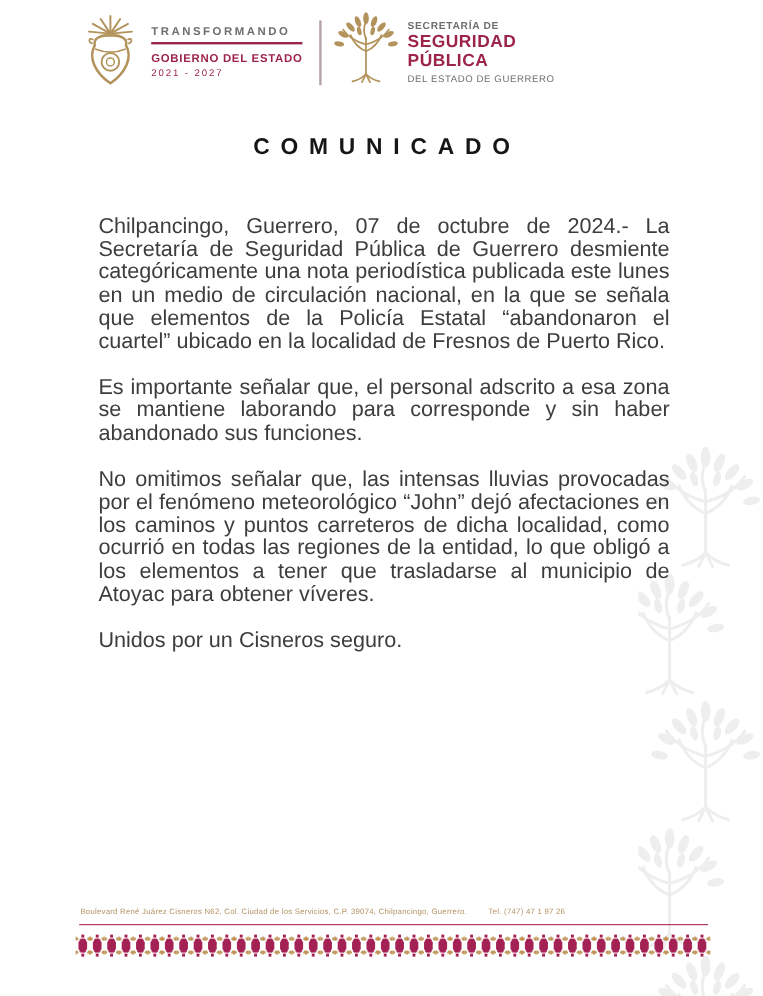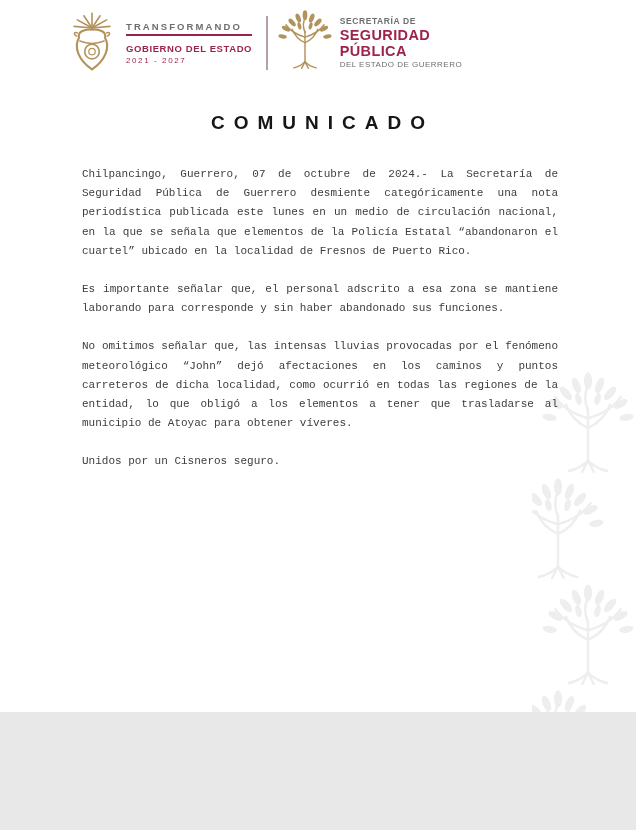--- a/index.html
+++ b/index.html
@@ -1,19 +1,19 @@
 <!DOCTYPE html>
 <html><head>
 <meta charset="utf-8">
 <style>
   * { margin: 0; padding: 0; box-sizing: border-box; }
   html,body { background: #e8e8e8; }
   .page {
     position: relative;
-    width: 636px; height: 712px;
+    width: 636px; height: 830px;
     margin: 0 auto;
     background: #ffffff;
     overflow: hidden;
     font-family: "Liberation Sans", sans-serif;
   }
 
   
   .watermark {
     position: absolute; top: 372px; right: 0; width: 104px; height: 458px;
     overflow: hidden; color: #efeeee; z-index: 0;
@@ -47,24 +47,23 @@
   
   .title {
     position: absolute; top: 112px; left: 0; right: 0; z-index: 2;
     text-align: center;
     font-size: 19px; font-weight: bold; color: #161616;
     letter-spacing: 9px; text-indent: 9px;
   }
 
   
   .body-copy {
-    position: absolute; top: 165px; left: 82px; width: 476px; z-index: 2;
-    font-size: 11px; line-height: 19.2px; color: #3d3d3d;
+    position: absolute; top: 179px; left: 82px; width: 476px; z-index: 2;
+    font-size: 18px; line-height: 19.2px; color: #3d3d3d;
     text-align: justify;
-    font-family: Liberation Mono, monospace;
   }
   .body-copy p { margin-bottom: 19px; }
 
   
   .footer-address {
     position: absolute; top: 757px; left: 67px; width: 520px; z-index: 2;
     font-size: 6.5px; color: #b39363; letter-spacing: 0.2px;
     display: flex; gap: 18px; white-space: nowrap;
   }
   .footer-rule {

